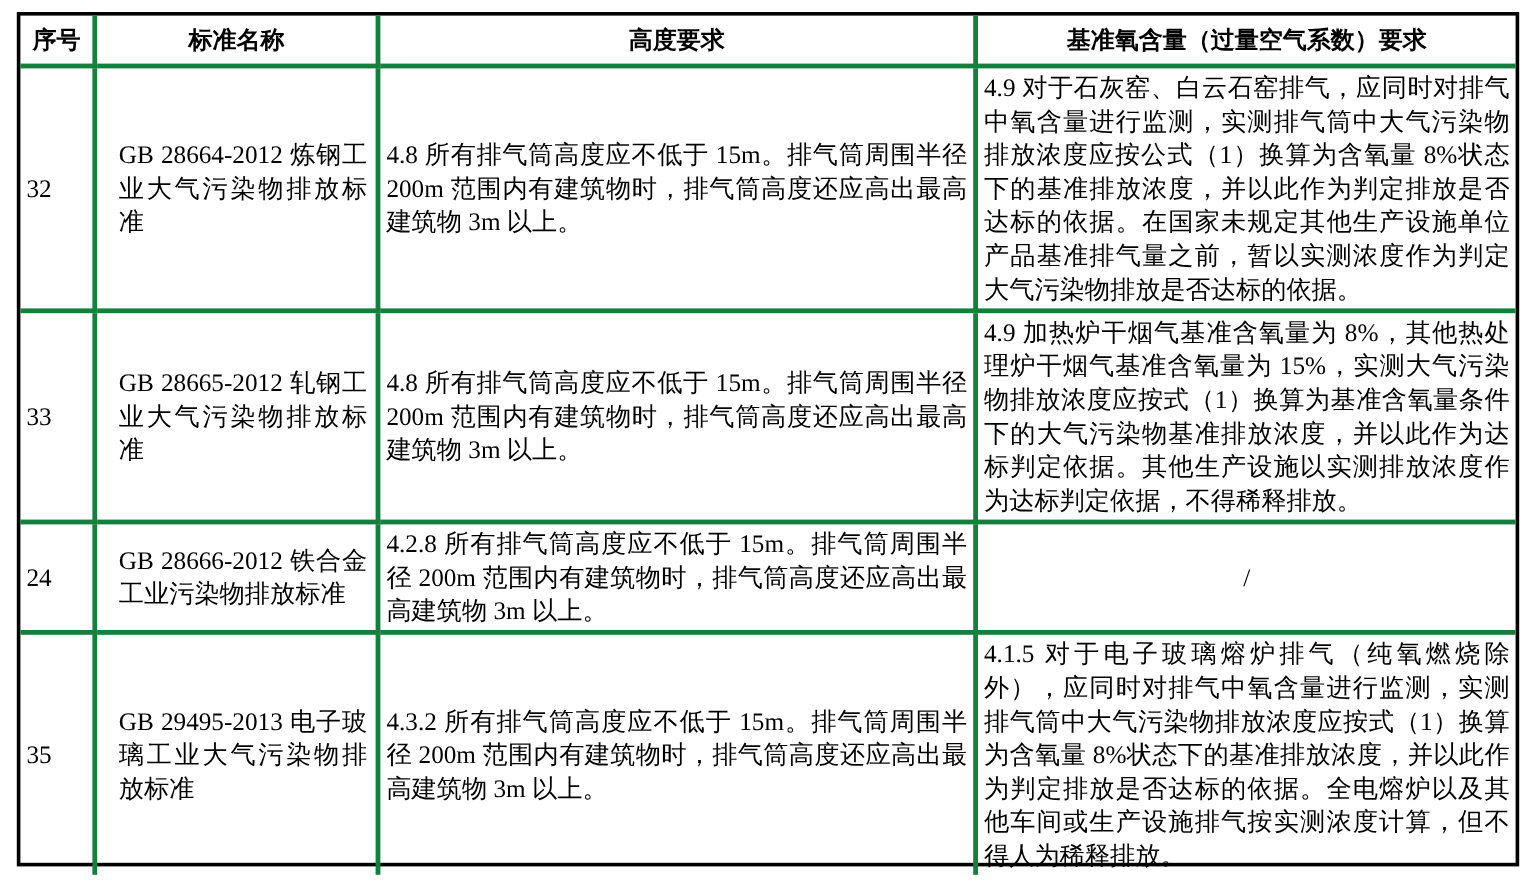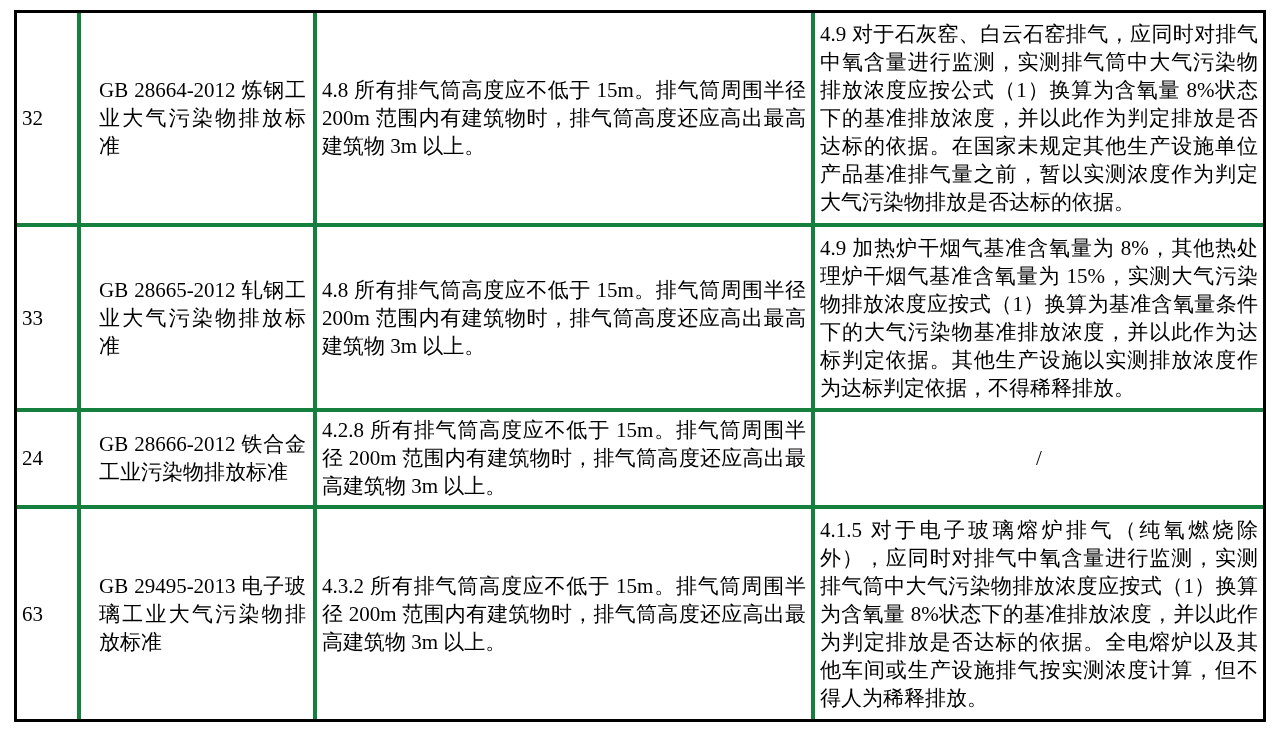--- a/index.html
+++ b/index.html
@@ -63,40 +63,46 @@
 <div class="page">
   <div class="table-wrap">
     <table class="std-table">
       <colgroup>
         <col class="c1">
           <col class="c2">
           <col class="c3">
           <col class="c4">
       </colgroup>
       <tbody>
+          <tr class="header-row">
+        <th>序号</th>
+        <th>标准名称</th>
+        <th>高度要求</th>
+        <th>基准氧含量（过量空气系数）要求</th>
+      </tr>
       <tr class="row-32">
         <td class="cell-no">32</td>
         <td class="cell-name">GB 28664-2012 炼钢工业大气污染物排放标准</td>
         <td class="cell-height">4.8 所有排气筒高度应不低于 15m。排气筒周围半径 200m 范围内有建筑物时，排气筒高度还应高出最高建筑物 3m 以上。</td>
         <td class="cell-oxygen">4.9 对于石灰窑、白云石窑排气，应同时对排气中氧含量进行监测，实测排气筒中大气污染物排放浓度应按公式（1）换算为含氧量 8%状态下的基准排放浓度，并以此作为判定排放是否达标的依据。在国家未规定其他生产设施单位产品基准排气量之前，暂以实测浓度作为判定大气污染物排放是否达标的依据。</td>
       </tr>
       <tr class="row-33">
         <td class="cell-no">33</td>
         <td class="cell-name">GB 28665-2012 轧钢工业大气污染物排放标准</td>
         <td class="cell-height">4.8 所有排气筒高度应不低于 15m。排气筒周围半径 200m 范围内有建筑物时，排气筒高度还应高出最高建筑物 3m 以上。</td>
         <td class="cell-oxygen">4.9 加热炉干烟气基准含氧量为 8%，其他热处理炉干烟气基准含氧量为 15%，实测大气污染物排放浓度应按式（1）换算为基准含氧量条件下的大气污染物基准排放浓度，并以此作为达标判定依据。其他生产设施以实测排放浓度作为达标判定依据，不得稀释排放。</td>
       </tr>
       <tr class="row-34">
         <td class="cell-no">24</td>
         <td class="cell-name">GB 28666-2012 铁合金工业污染物排放标准</td>
         <td class="cell-height">4.2.8 所有排气筒高度应不低于 15m。排气筒周围半径 200m 范围内有建筑物时，排气筒高度还应高出最高建筑物 3m 以上。</td>
         <td class="cell-oxygen center">/</td>
       </tr>
       <tr class="row-35">
-        <td class="cell-no">63</td>
+        <td class="cell-no">35</td>
         <td class="cell-name">GB 29495-2013 电子玻璃工业大气污染物排放标准</td>
         <td class="cell-height">4.3.2 所有排气筒高度应不低于 15m。排气筒周围半径 200m 范围内有建筑物时，排气筒高度还应高出最高建筑物 3m 以上。</td>
         <td class="cell-oxygen">4.1.5 对于电子玻璃熔炉排气（纯氧燃烧除外），应同时对排气中氧含量进行监测，实测排气筒中大气污染物排放浓度应按式（1）换算为含氧量 8%状态下的基准排放浓度，并以此作为判定排放是否达标的依据。全电熔炉以及其他车间或生产设施排气按实测浓度计算，但不得人为稀释排放。</td>
       </tr>
     </tbody>
       </table>
   </div>
 </div>
 
 </body></html>

